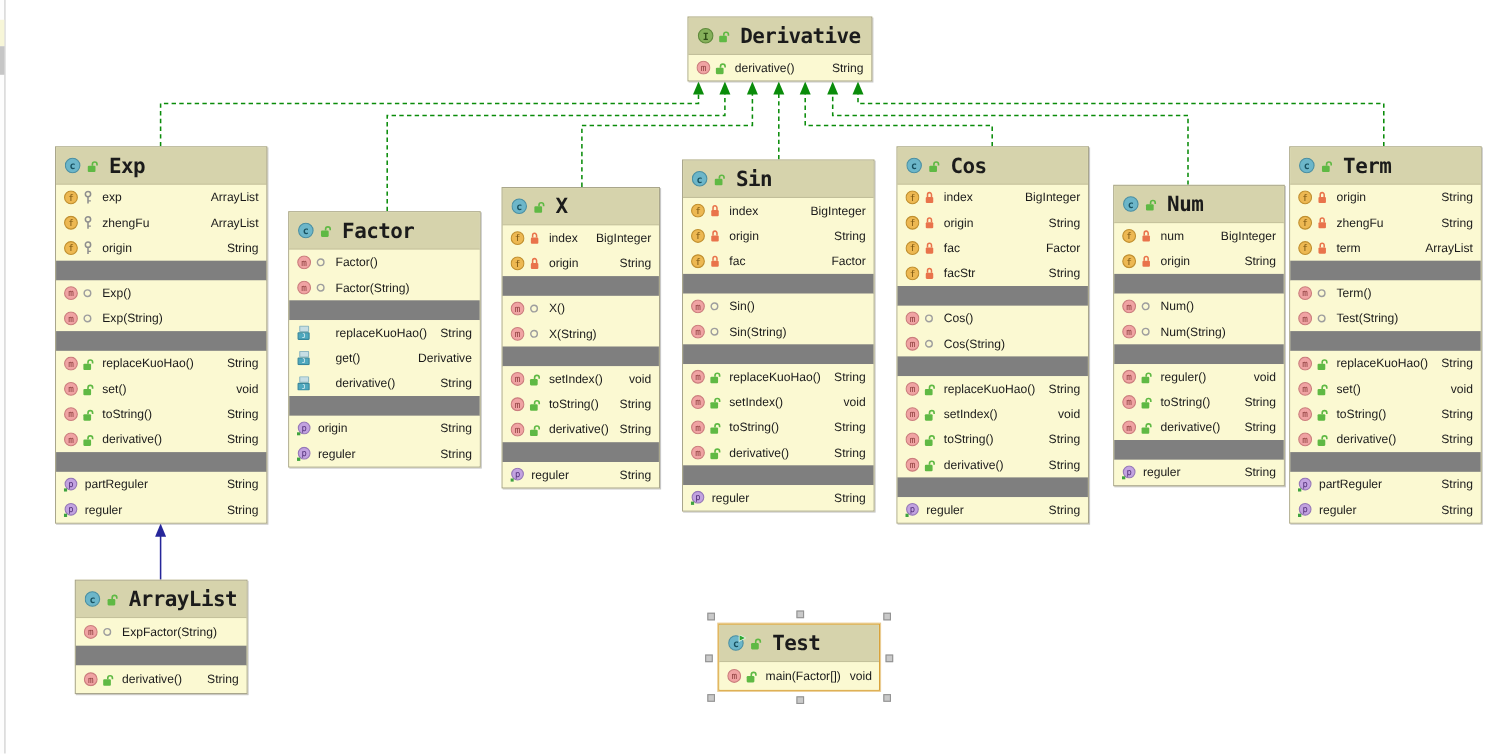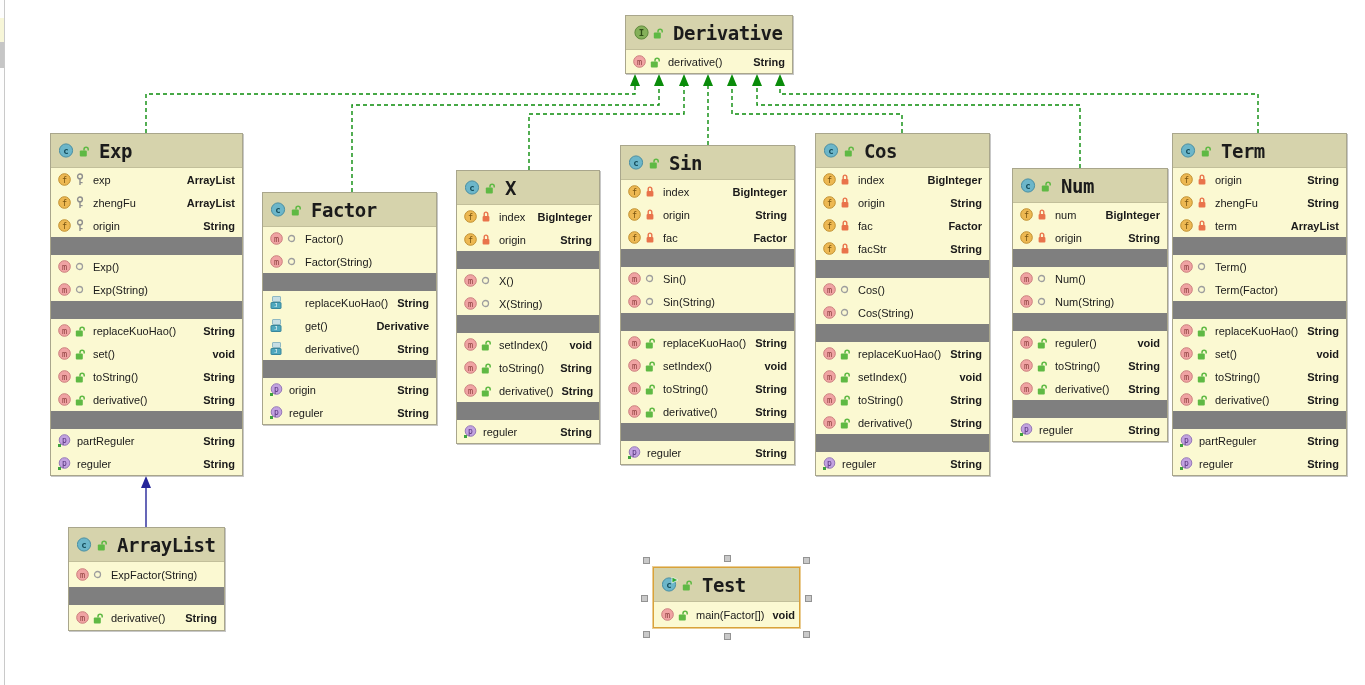--- a/index.html
+++ b/index.html
@@ -34,21 +34,21 @@
   .sep{height:18px;background:#7F7F7F;}
   .row{
     display:flex;align-items:center;height:23px;
     padding:0 7px;box-sizing:border-box;
     font-size:11px;color:#1a1a1a;white-space:nowrap;
   }
   .row.big{height:25px;}
   .micon{width:13px;display:inline-flex;flex:none;}
   .mvis{width:12px;margin-left:4px;display:inline-flex;flex:none;}
   .mlabel{margin-left:6px;}
-  .mtype{margin-left:auto;padding-left:8px;font-weight:bold;}
+  .mtype{margin-left:auto;padding-left:8px;}
   .handle{
     position:absolute;z-index:3;width:7px;height:7px;
     background:#C9C9C9;border:1px solid #939393;box-sizing:border-box;
   }
   #left-strip{position:absolute;left:0;top:0;width:4px;height:685px;background:#FDFDFD;border-right:1px solid #C9C9C9;z-index:0;}
   #left-strip .ys{position:absolute;left:0;top:18px;width:4px;height:24px;background:#F7F6D8;}
   #left-strip .gs{position:absolute;left:0;top:42px;width:4px;height:26px;background:#C6C6C6;}
 </style>
 </head>
 <body>
@@ -1151,21 +1151,21 @@
             <svg width="13" height="13">
               <circle cx="6.5" cy="6.5" r="5.8" fill="#F0A3A3" stroke="#CB7E7E"></circle>
               <text x="6.5" y="9.5" font-size="8.5" text-anchor="middle" fill="#8F4040" font-family="DejaVu Sans Mono, monospace">m</text>
             </svg>
           </span>
           <span class="mvis">
             <svg width="9" height="9">
               <circle cx="4.5" cy="4.5" r="3" fill="none" stroke="#9E9E9E" stroke-width="1.3"></circle>
             </svg>
           </span>
-          <span class="mlabel">Term(Factor)</span>
+          <span class="mlabel">Test(String)</span>
         </div>
       </div>
       <div class="sep"></div>
       <div class="sec">
         <div class="row">
           <span class="micon">
             <svg width="13" height="13">
               <circle cx="6.5" cy="6.5" r="5.8" fill="#F0A3A3" stroke="#CB7E7E"></circle>
               <text x="6.5" y="9.5" font-size="8.5" text-anchor="middle" fill="#8F4040" font-family="DejaVu Sans Mono, monospace">m</text>
             </svg>

